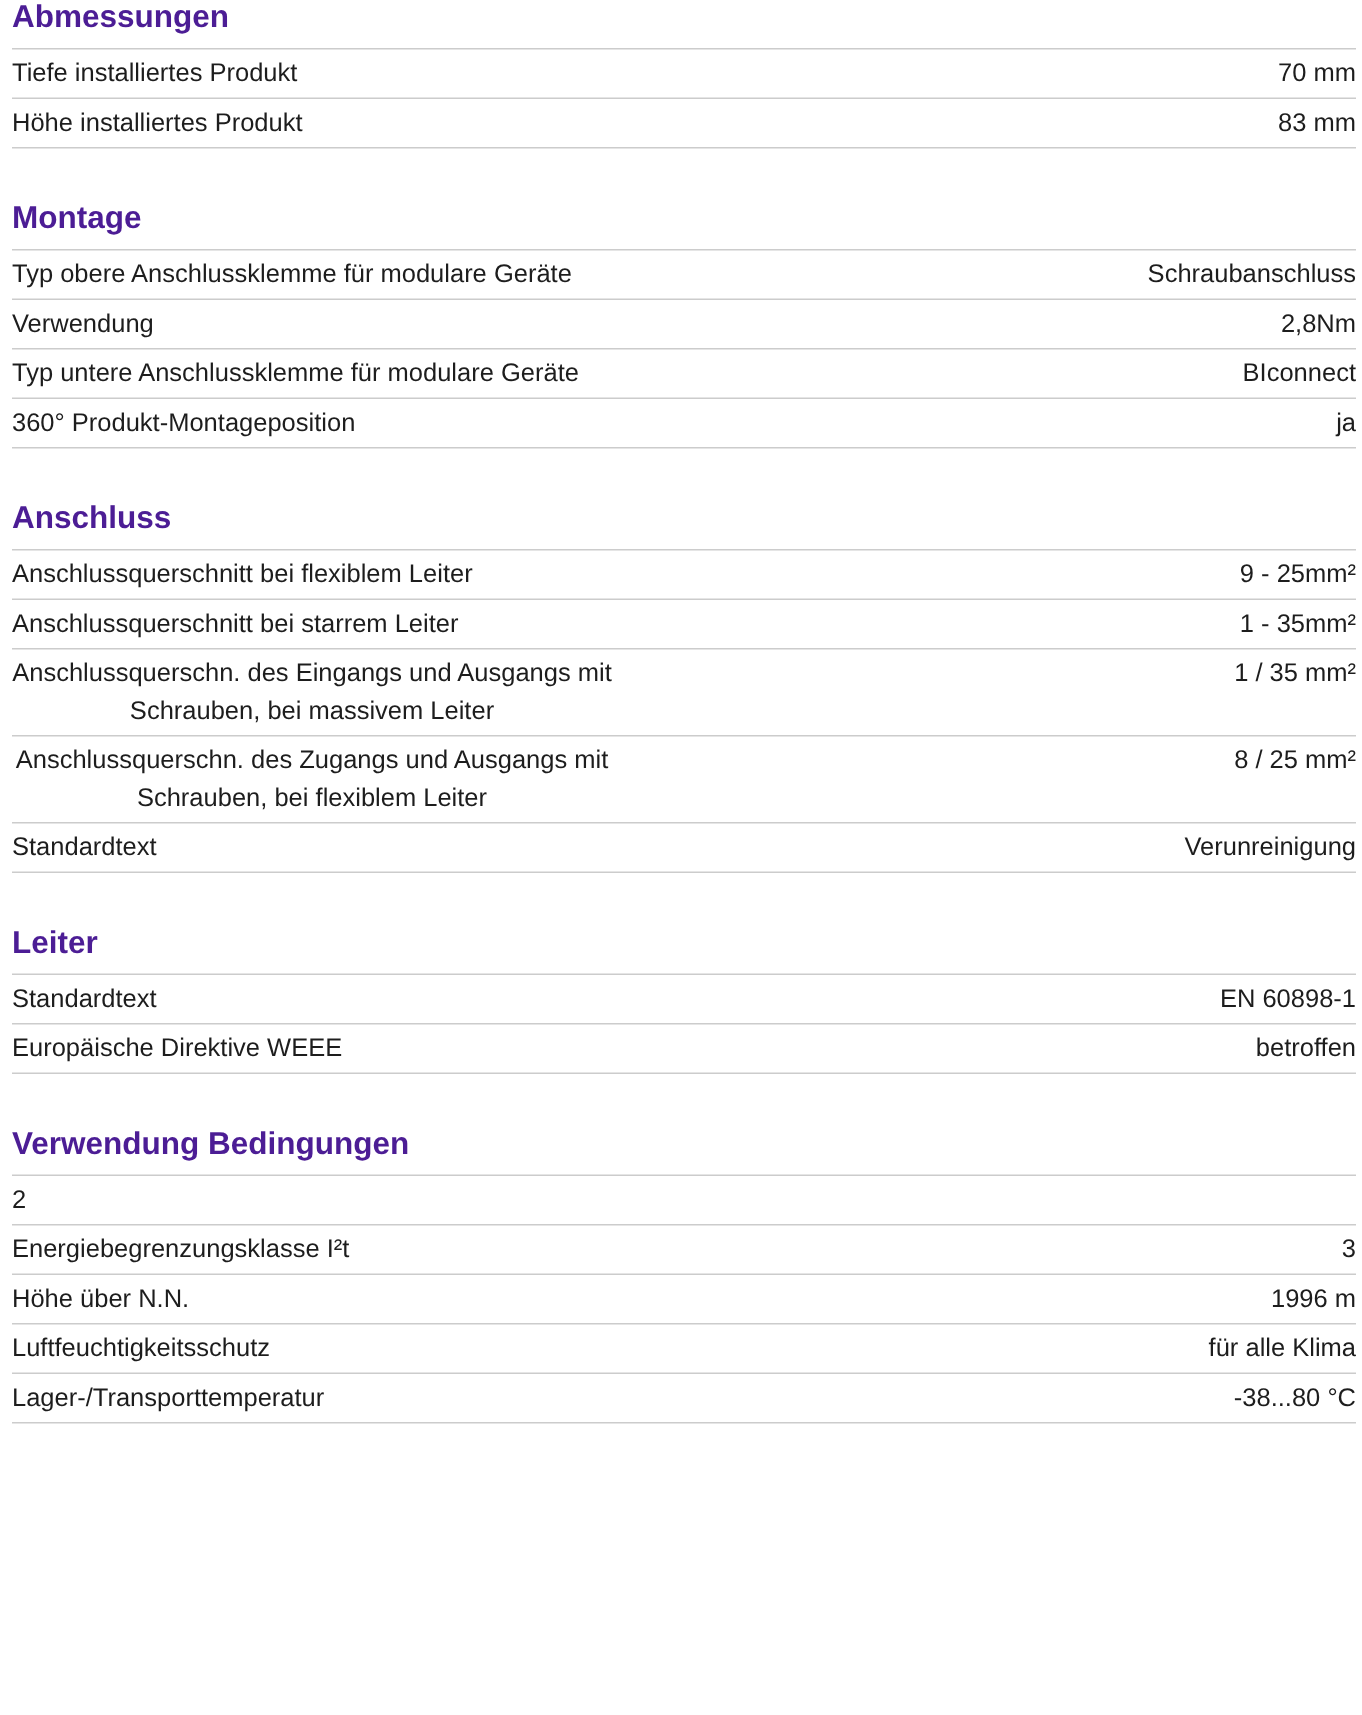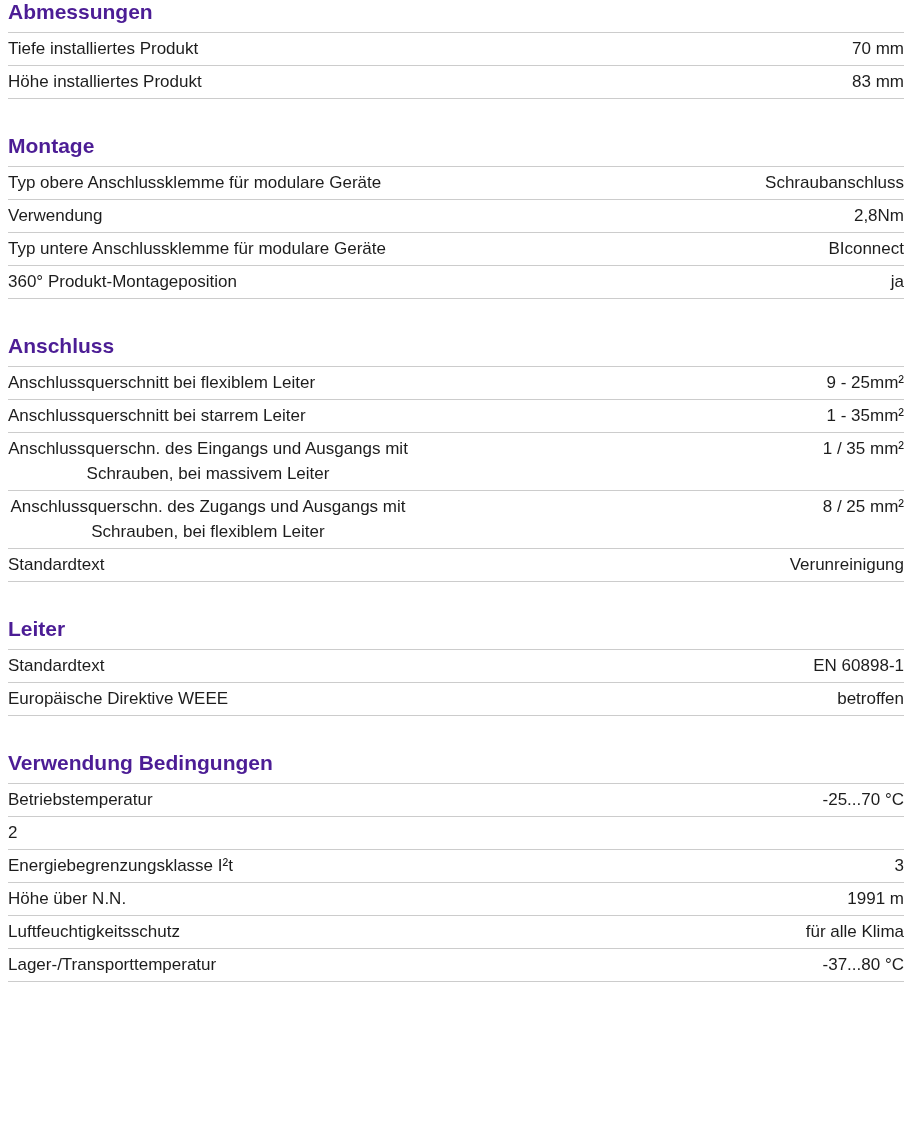--- a/index.html
+++ b/index.html
@@ -138,43 +138,39 @@
     <span class="spec-label">Europäische Direktive WEEE</span>
     <span class="spec-value">betroffen</span>
   </div>
 </div>
   </section>
 
 
   <section class="spec-section">
     <h2 class="section-title">Verwendung Bedingungen</h2>
     <div class="section-rows">
-  <div class="spec-row">
-    <span class="spec-label">Betriebstemperatur</span>
-    <span class="spec-value">-25...70 °C</span>
-  </div>
 
   <div class="spec-row">
     <span class="spec-value">2</span>
   </div>
 
   <div class="spec-row">
     <span class="spec-label">Energiebegrenzungsklasse I²t</span>
     <span class="spec-value">3</span>
   </div>
 
   <div class="spec-row">
     <span class="spec-label">Höhe über N.N.</span>
-    <span class="spec-value">1991 m</span>
+    <span class="spec-value">1996 m</span>
   </div>
 
   <div class="spec-row">
     <span class="spec-label">Luftfeuchtigkeitsschutz</span>
     <span class="spec-value">für alle Klima</span>
   </div>
 
   <div class="spec-row">
     <span class="spec-label">Lager-/Transporttemperatur</span>
-    <span class="spec-value">-37...80 °C</span>
+    <span class="spec-value">-38...80 °C</span>
   </div>
 </div>
   </section>
 </main>
 
 </body></html>

